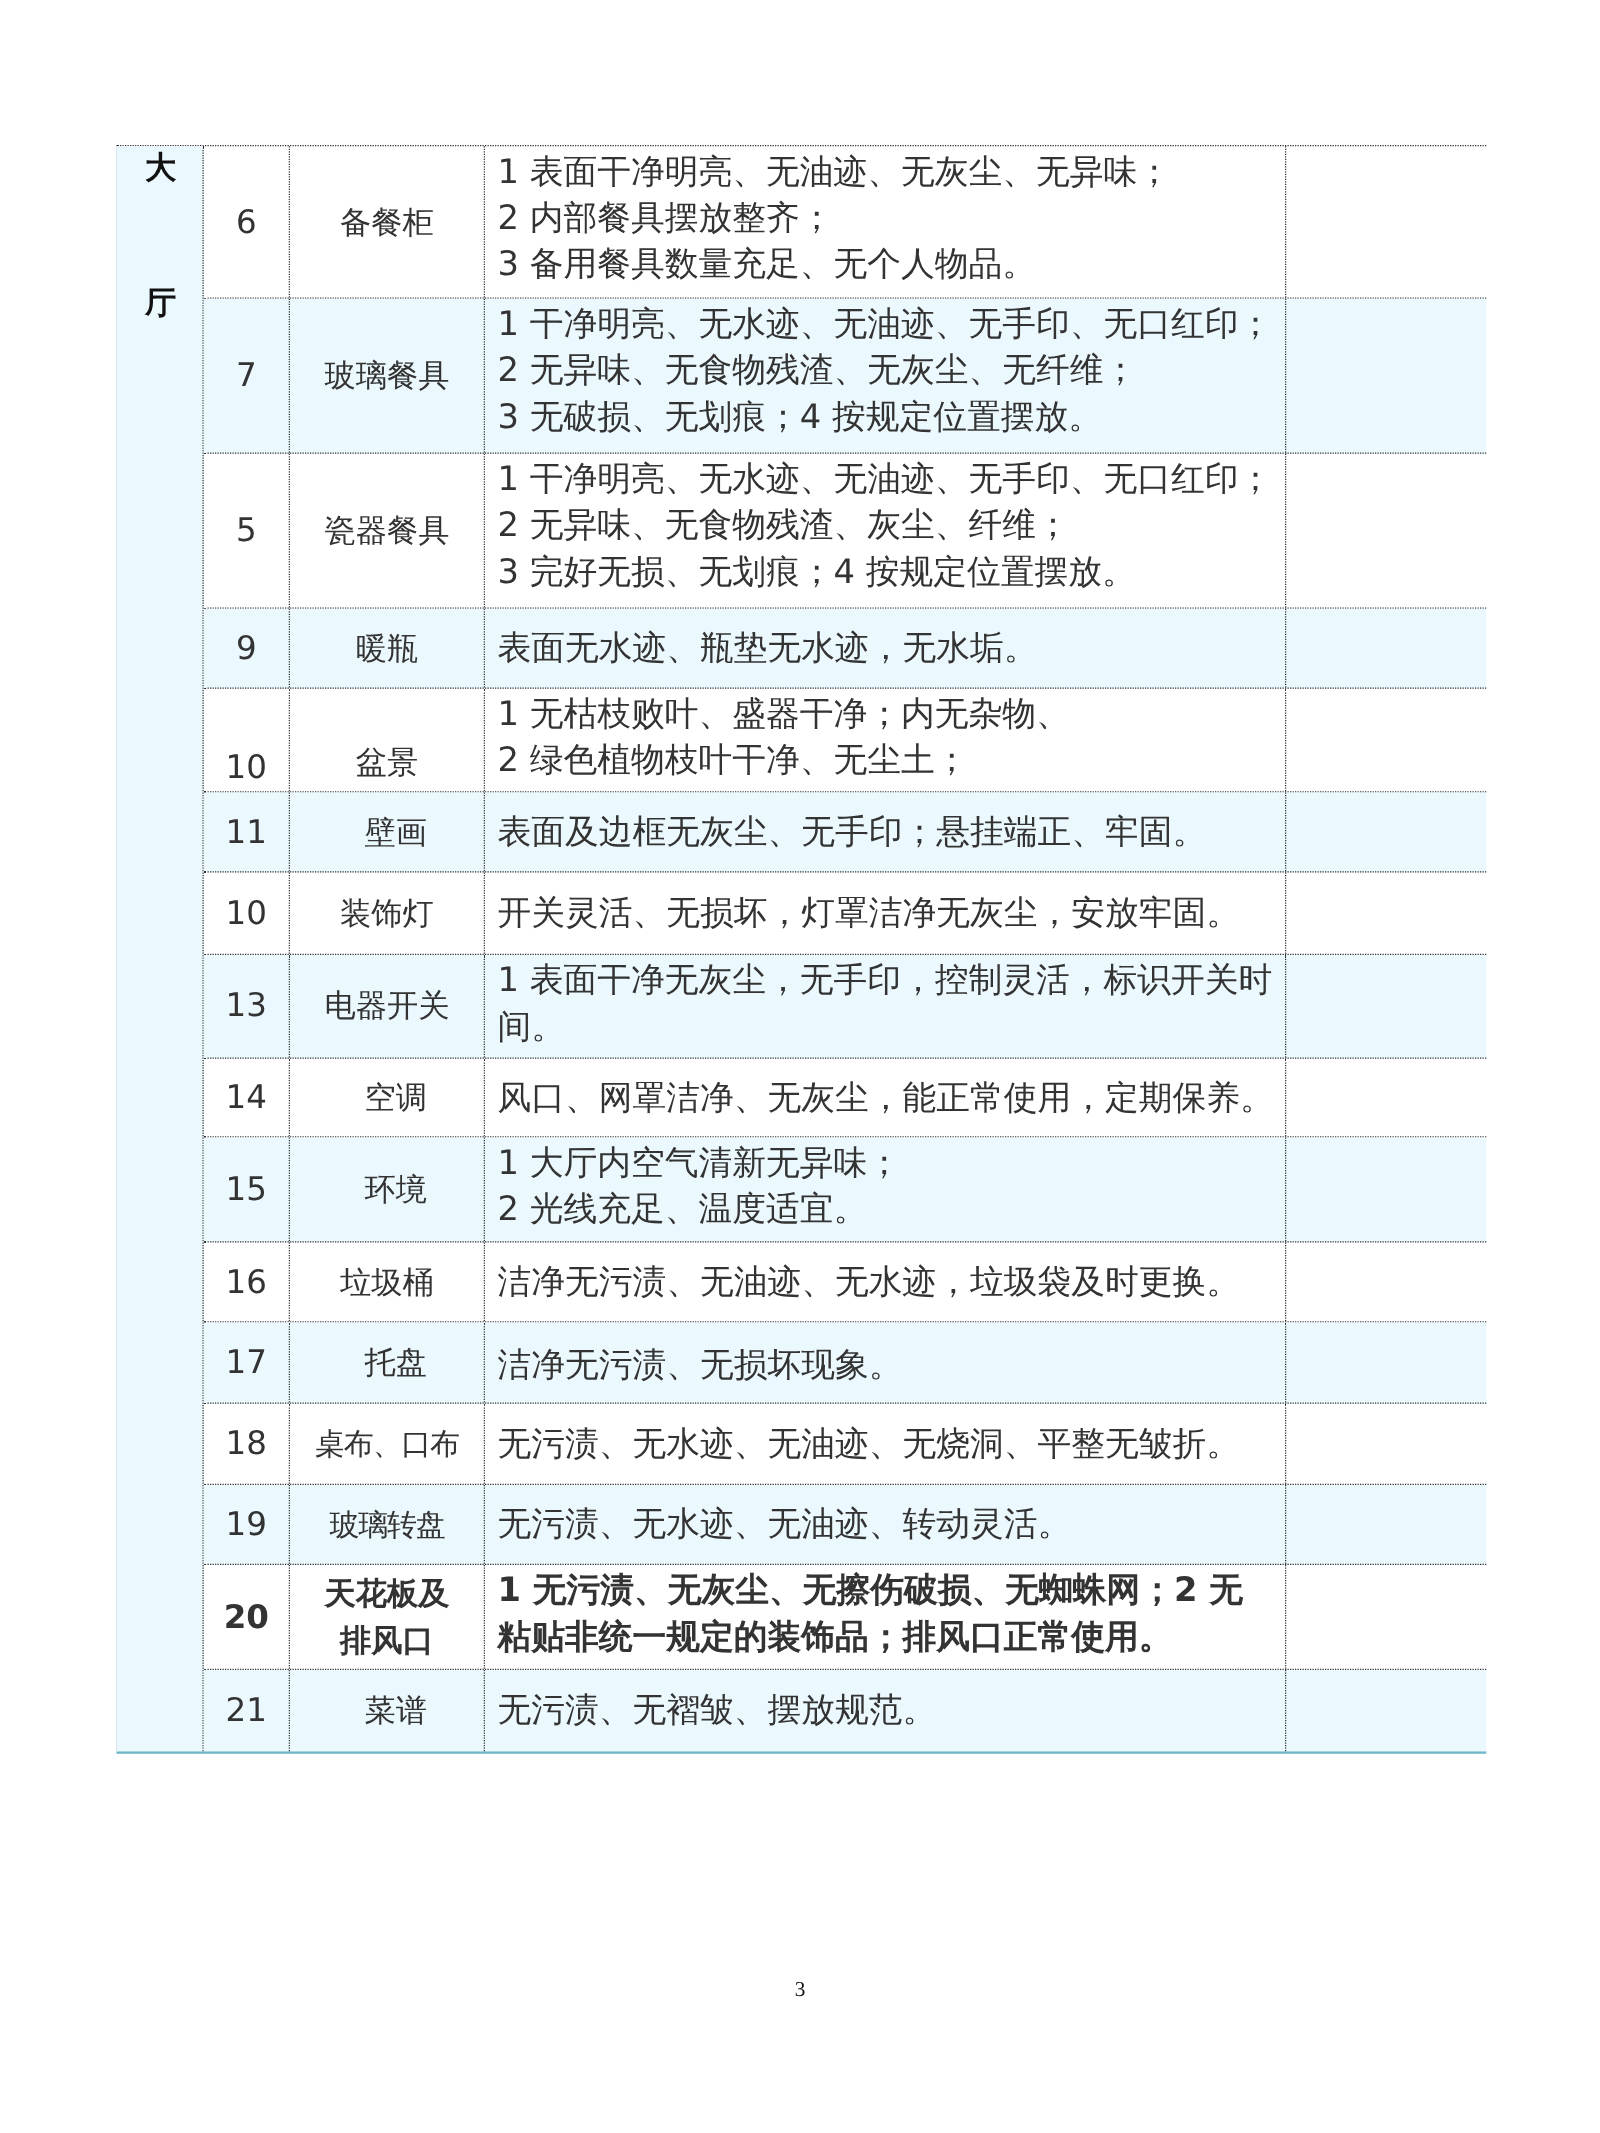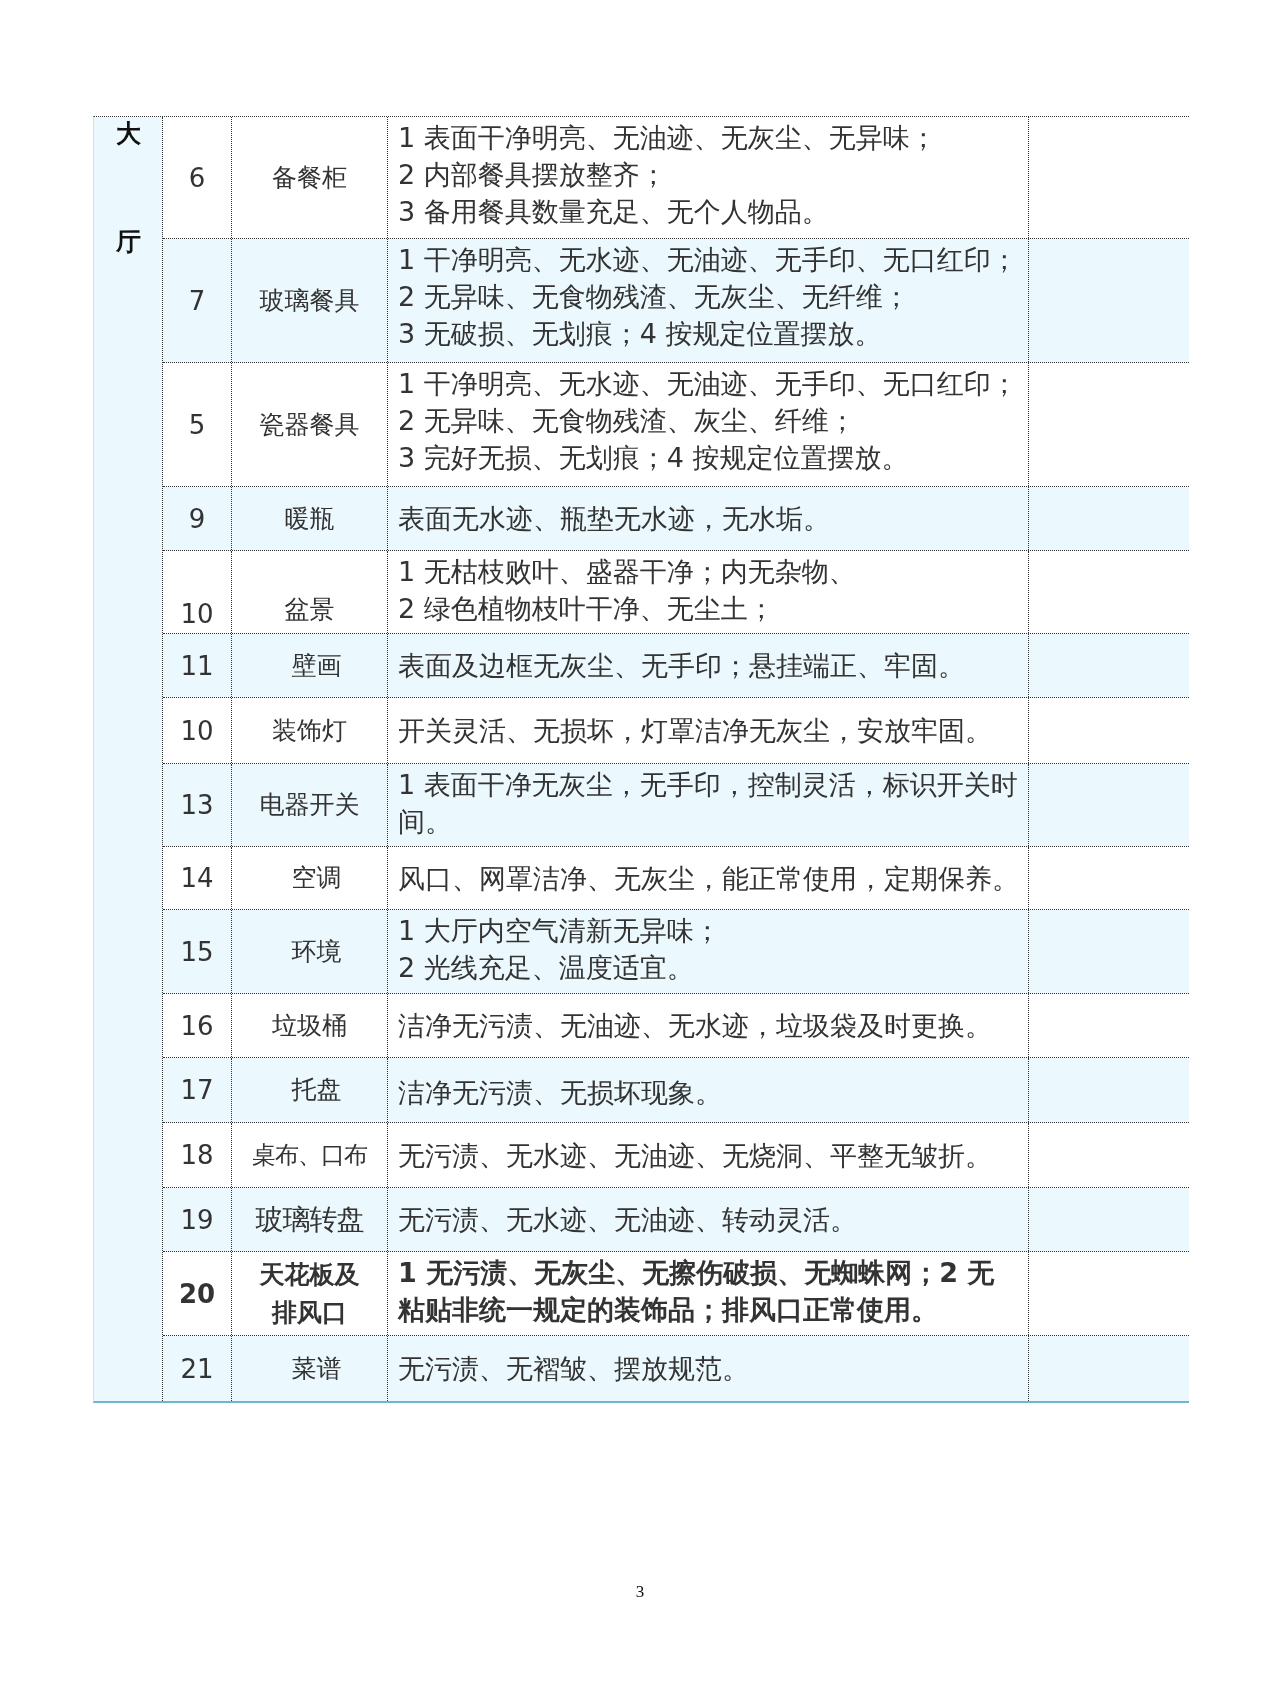--- a/index.html
+++ b/index.html
@@ -159,21 +159,21 @@
     <div class="cell c-num mid">18</div>
     <div class="cell c-name mid" style="font-size:24px;letter-spacing:-1px;">桌布、口布</div>
     <div class="cell c-std" style="display:flex;align-items:center;padding-top:0;">
       <span class="std-line">无污渍、无水迹、无油迹、无烧洞、平整无皱折。</span>
     </div>
     <div class="cell c-note"></div>
   </div>
 
   <div class="row alt" style="top:1071px;height:64px;">
     <div class="cell c-num mid">19</div>
-    <div class="cell c-name mid" style="font-size:28px;letter-spacing:-1px;">玻璃转盘</div>
+    <div class="cell c-name mid" style="font-size:24px;letter-spacing:-1px;">玻璃转盘</div>
     <div class="cell c-std" style="display:flex;align-items:center;padding-top:0;">
       <span class="std-line">无污渍、无水迹、无油迹、转动灵活。</span>
     </div>
     <div class="cell c-note"></div>
   </div>
 
   <div class="row" style="top:1135px;height:84px;font-weight:bold;">
     <div class="cell c-num mid">20</div>
     <div class="cell c-name mid" style="flex-direction:column;">
       <span>天花板及</span>

